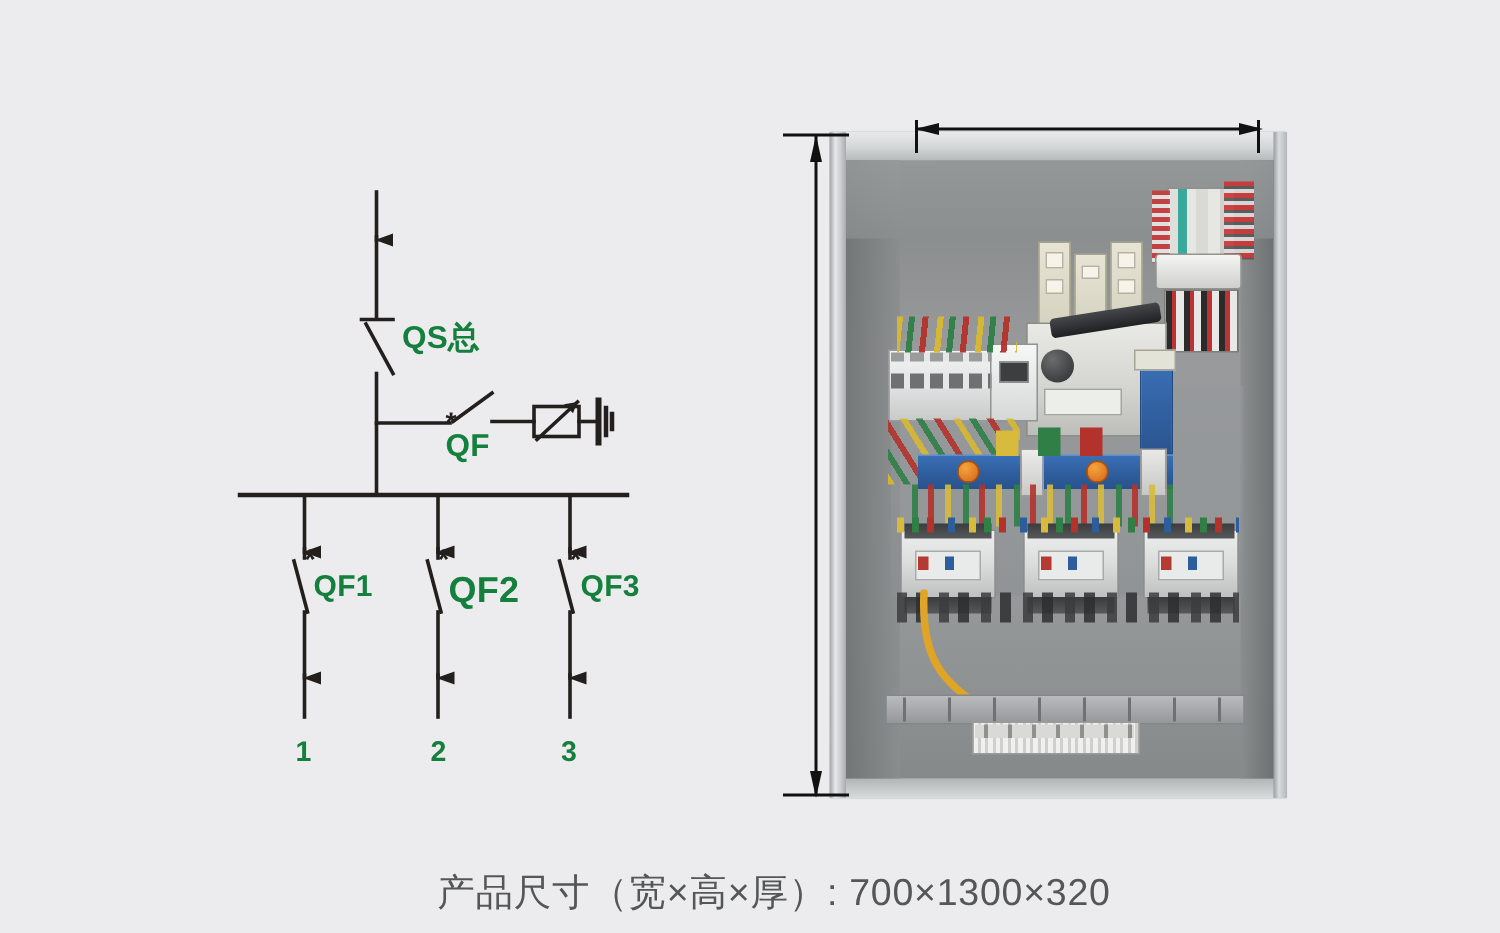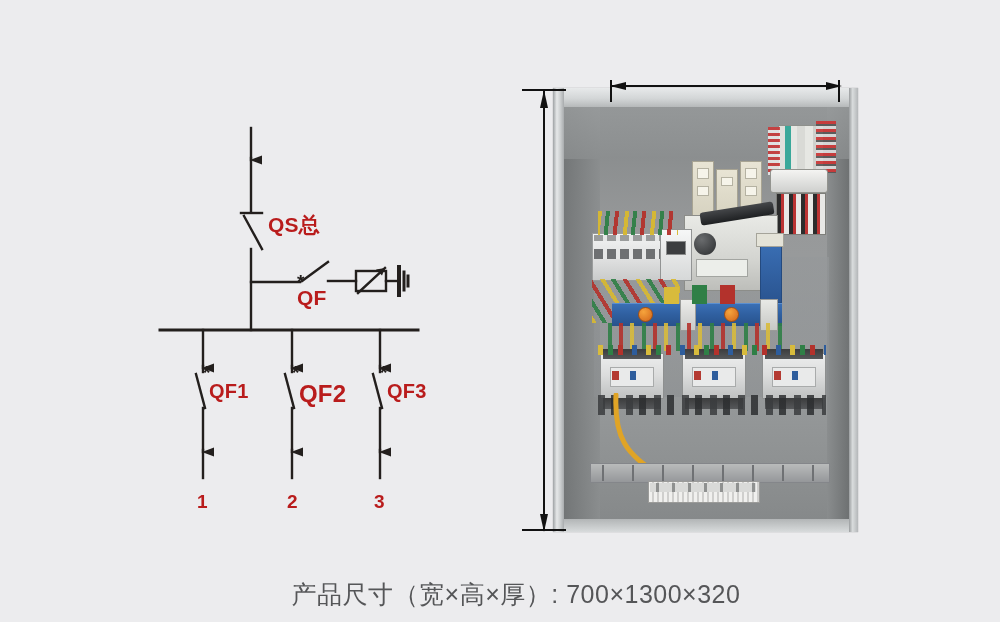--- a/index.html
+++ b/index.html
@@ -24,21 +24,21 @@
   
   #schematic {
     position: absolute;
     left: 0; top: 0;
     width: 500px;
     height: 560px;
   }
   .sch-label {
     position: absolute;
     font-weight: bold;
-    color: #b91c1c;
+    color: #15803d;
     white-space: nowrap;
     letter-spacing: .2px;
   }
   .lbl-qs   { left: 268px; top: 211px; font-size: 21px; }
   .lbl-qf   { left: 297px; top: 286px; font-size: 21px; }
   .lbl-qf1  { left: 209px; top: 380px; font-size: 20px; }
   .lbl-qf2  { left: 299px; top: 380px; font-size: 24px; }
   .lbl-qf3  { left: 387px; top: 380px; font-size: 20px; }
   .lbl-o1   { left: 197px; top: 491px; font-size: 19px; }
   .lbl-o2   { left: 287px; top: 491px; font-size: 19px; }

